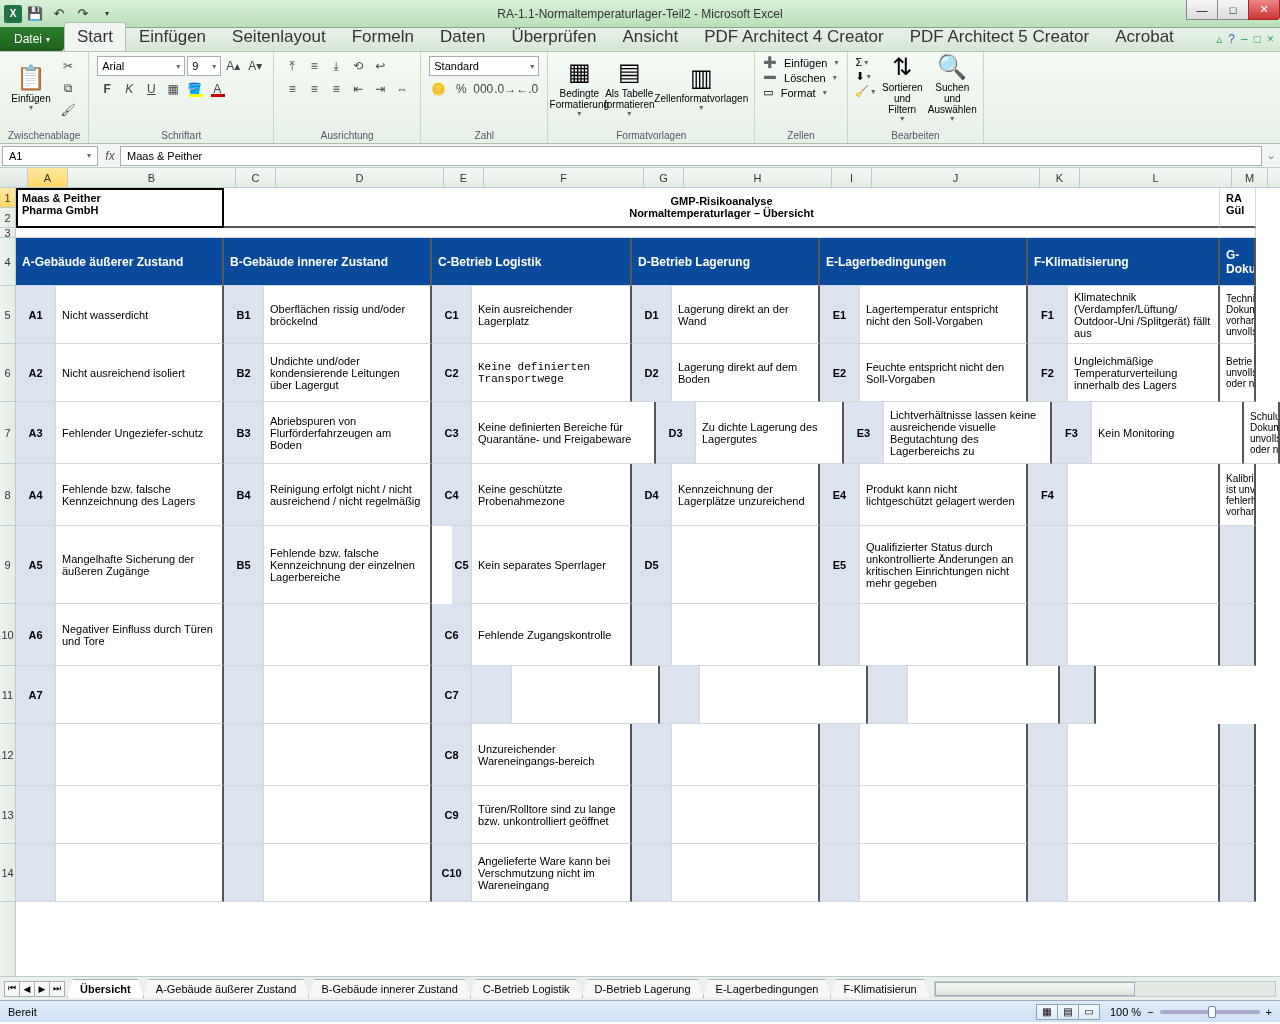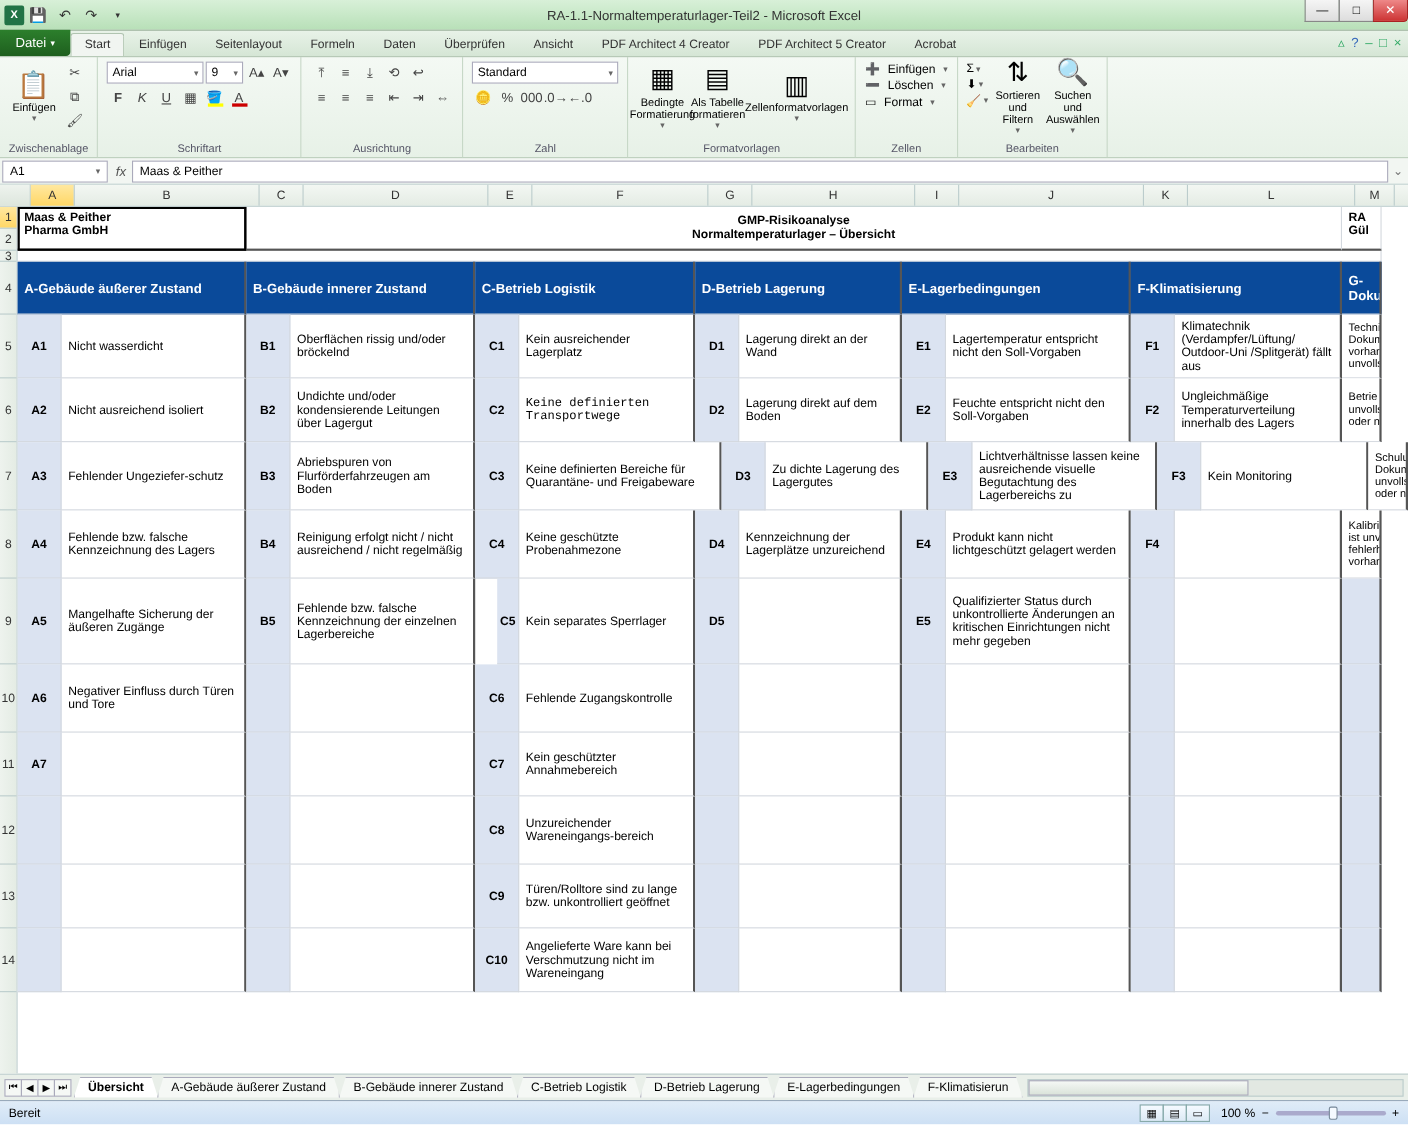--- a/index.html
+++ b/index.html
@@ -11,37 +11,37 @@
 .titlebar .qat-btn { width: 22px; height: 22px; display: flex; align-items: center; justify-content: center; font-size: 13px; color: #333; border-radius: 2px; }
 .titlebar .excel-icon { width: 18px; height: 18px; background: #217346; color: #fff; font-weight: bold; font-size: 10px; display: flex; align-items: center; justify-content: center; border-radius: 2px; }
 .titlebar .title { position: absolute; left: 0; right: 0; text-align: center; font-size: 12px; pointer-events: none; color:#333; }
 .titlebar .winbtns { position: absolute; right: 0; top: 0; display: flex; }
 .titlebar .winbtn { width: 32px; height: 20px; border: 1px solid #888; border-top: none; margin-left: -1px; display: flex; align-items: center; justify-content: center; font-size: 11px; background: linear-gradient(#f5f5f5,#ddd); }
 .titlebar .winbtn.close { background: linear-gradient(#e88,#c33); color: #fff; border-color:#a22; border-radius: 0 0 4px 0; }
 
 
 .ribbon-tabs { height: 24px; background: linear-gradient(#e8f2e8, #d5e6d5); display: flex; align-items: flex-end; padding-left: 0; border-bottom: 1px solid #b0c4b0; position: relative; }
 .file-tab { background: linear-gradient(#2c7f2c, #1e5f1e); color: #fff; padding: 4px 14px; font-size: 12px; border-radius: 0 0 4px 0; height: 24px; display:flex; align-items:center; gap:4px; }
-.rtab { padding: 4px 12px; font-size: 11px; color: #333; cursor: default; border: 1px solid transparent; border-bottom: none; }
+.rtab { padding: 4px 12px; font-size: 17px; color: #333; cursor: default; border: 1px solid transparent; border-bottom: none; }
 .rtab.active { background: #f1f5f1; border-color: #b0c4b0; border-radius: 3px 3px 0 0; }
 .ribbon-tabs .help { position:absolute; right:6px; top:4px; display:flex; gap:6px; color:#3a6; font-size:12px;}
 
 
 .ribbon { height: 92px; background: linear-gradient(#f4f9f4, #e7f1e7); border-bottom: 1px solid #a7bfa7; display: flex; }
 .group { border-right: 1px solid #c7d8c7; padding: 4px 8px 2px 8px; display: flex; flex-direction: column; justify-content: space-between; }
 .group-body { display: flex; gap: 4px; align-items: flex-start; flex: 1; }
 .group-label { text-align: center; font-size: 10px; color: #556; padding-top: 2px; position:relative;}
 .big-btn { display: flex; flex-direction: column; align-items: center; justify-content: center; width: 46px; height: 66px; border: 1px solid transparent; border-radius: 3px; font-size: 10px; text-align: center; line-height: 1.1; }
 .big-btn .ico { font-size: 24px; margin-bottom: 2px; }
 .btn-stack { display: flex; flex-direction: column; gap: 2px; }
 .sm { width: 20px; height: 20px; display: flex; align-items: center; justify-content: center; font-size: 12px; border: 1px solid transparent; border-radius: 2px; color:#444; }
 .row { display: flex; gap: 2px; align-items: center; }
 .font-name { width: 88px; height: 20px; border: 1px solid #aab; background: #fff; font-size: 11px; padding: 0 4px; display:flex; align-items:center; justify-content:space-between;}
 .font-size { width: 34px; height: 20px; border: 1px solid #aab; background: #fff; font-size: 11px; padding: 0 4px; display:flex; align-items:center; justify-content:space-between;}
-.num-fmt { width: 133px; height:20px; border:1px solid #aab; background:#fff; font-size:11px; padding:1px 4px; display:flex; align-items:center; justify-content:space-between;}
+.num-fmt { width: 110px; height:20px; border:1px solid #aab; background:#fff; font-size:11px; padding:1px 4px; display:flex; align-items:center; justify-content:space-between;}
 .drop { font-size:8px; color:#666; }
 
 
 .fbar { height: 24px; border-bottom: 1px solid #bcc; display: flex; align-items: center; background: #f2f6f2; }
 .namebox { width: 96px; height: 20px; margin: 0 2px; border: 1px solid #aab; background: #fff; padding: 0 6px; font-size: 11px; display:flex; align-items:center; justify-content:space-between;}
 .fx { width: 20px; text-align: center; font-style: italic; color: #555; font-size:12px; }
 .formula-input { flex: 1; height: 20px; border: 1px solid #aab; background: #fff; padding: 0 6px; font-size: 11px; display:flex; align-items:center;}
 .fbar .expand { width:18px; text-align:center; color:#777; }
 
 
@@ -436,21 +436,20 @@
         <div class="cell keycol" style="width: 40px; height: 62px;"></div>
         <div class="cell  thick-r" style="width: 152px; height: 62px;"></div>
         <div class="cell keycol thick-r" style="width: 36px; height: 62px;"></div>
       </div>
       <div class="sheet-row" style="height: 58px;">
         <div class="cell keycol" style="width: 40px; height: 58px;">A7</div>
         <div class="cell  thick-r" style="width: 168px; height: 58px;"></div>
         <div class="cell keycol" style="width: 40px; height: 58px;"></div>
         <div class="cell  thick-r" style="width: 168px; height: 58px;"></div>
         <div class="cell keycol" style="width: 40px; height: 58px;">C7</div>
-        <div class="cell  thick-r" style="width: 160px; height: 58px;">Kein geschützter Annahmebereich</div>
         <div class="cell keycol" style="width: 40px; height: 58px;"></div>
         <div class="cell  thick-r" style="width: 148px; height: 58px;"></div>
         <div class="cell keycol" style="width: 40px; height: 58px;"></div>
         <div class="cell  thick-r" style="width: 168px; height: 58px;"></div>
         <div class="cell keycol" style="width: 40px; height: 58px;"></div>
         <div class="cell  thick-r" style="width: 152px; height: 58px;"></div>
         <div class="cell keycol thick-r" style="width: 36px; height: 58px;"></div>
       </div>
       <div class="sheet-row" style="height: 62px;">
         <div class="cell keycol" style="width: 40px; height: 62px;"></div>

